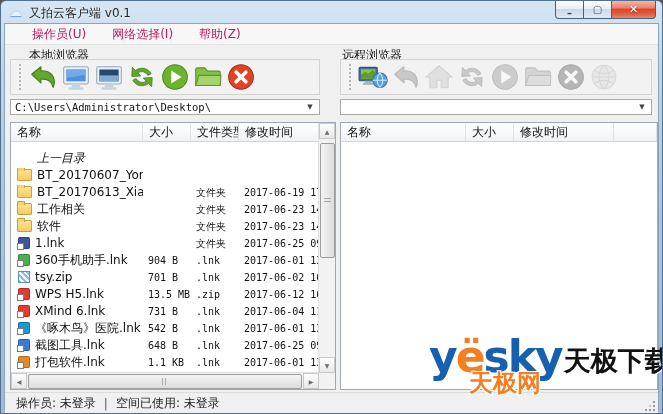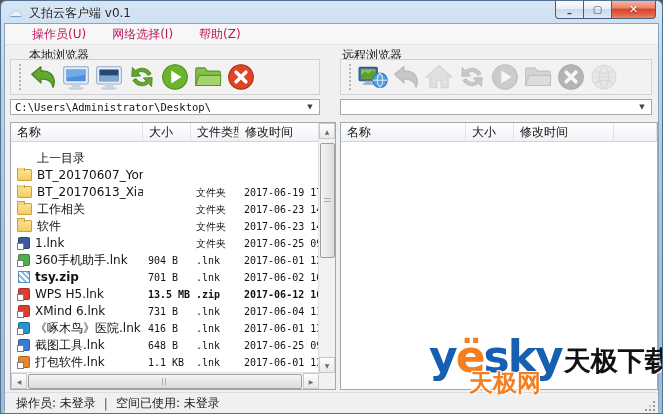--- a/index.html
+++ b/index.html
@@ -197,21 +197,21 @@
       <span class="arrow">▼</span>
     </div>
     <div class="list" style="left:5px;top:98px;width:326px;height:268px;">
       <div class="list-header" id="local-header" style="grid-template-columns:132px 48px 48px 1fr;right:16px;">
           <div class="hcell">名称</div>
           <div class="hcell">大小</div>
           <div class="hcell">文件类型</div>
           <div class="hcell">修改时间</div>
         </div>
       <div class="list-body" id="local-body">
-          <div class="lrow" style="grid-template-columns: 132px 48px 48px 1fr;">
+          <div class="lrow" style="grid-template-columns: 132px 48px 48px 1fr; font-style: italic;">
             <div class="cell">
               <span class="indent">上一目录</span>
             </div>
             <div class="cell meta"></div>
             <div class="cell meta"></div>
             <div class="cell meta"></div>
           </div>
           <div class="lrow" style="grid-template-columns: 132px 48px 48px 1fr;">
             <div class="cell">
               <span class="fi fi-folder"></span>
@@ -259,21 +259,21 @@
           </div>
           <div class="lrow" style="grid-template-columns: 132px 48px 48px 1fr;">
             <div class="cell">
               <span class="fi fi-file" style="--c: #4caf50;"></span>
               <span>360手机助手.lnk</span>
             </div>
             <div class="cell meta">701 B</div>
             <div class="cell meta">.lnk</div>
             <div class="cell meta">2017-06-02 16:0</div>
           </div>
-          <div class="lrow" style="grid-template-columns: 132px 48px 48px 1fr; font-weight: bold;">
+          <div class="lrow" style="grid-template-columns: 132px 48px 48px 1fr;">
             <div class="cell">
               <span class="fi fi-zip" style="--c: #5b9bd5;"></span>
               <span>tsy.zip</span>
             </div>
             <div class="cell meta">13.5 MB</div>
             <div class="cell meta">.zip</div>
             <div class="cell meta">2017-06-12 16:1</div>
           </div>
           <div class="lrow" style="grid-template-columns: 132px 48px 48px 1fr;">
             <div class="cell">
@@ -282,21 +282,21 @@
             </div>
             <div class="cell meta">731 B</div>
             <div class="cell meta">.lnk</div>
             <div class="cell meta">2017-06-04 11:0</div>
           </div>
           <div class="lrow" style="grid-template-columns: 132px 48px 48px 1fr;">
             <div class="cell">
               <span class="fi fi-file" style="--c: #e03c31;"></span>
               <span>XMind 6.lnk</span>
             </div>
-            <div class="cell meta">416 B</div>
+            <div class="cell meta">542 B</div>
             <div class="cell meta">.lnk</div>
             <div class="cell meta">2017-06-01 13:4</div>
           </div>
           <div class="lrow" style="grid-template-columns: 132px 48px 48px 1fr;">
             <div class="cell">
               <span class="fi fi-file" style="--c: #2196d5;"></span>
               <span>《啄木鸟》医院.lnk</span>
             </div>
             <div class="cell meta">648 B</div>
             <div class="cell meta">.lnk</div>

